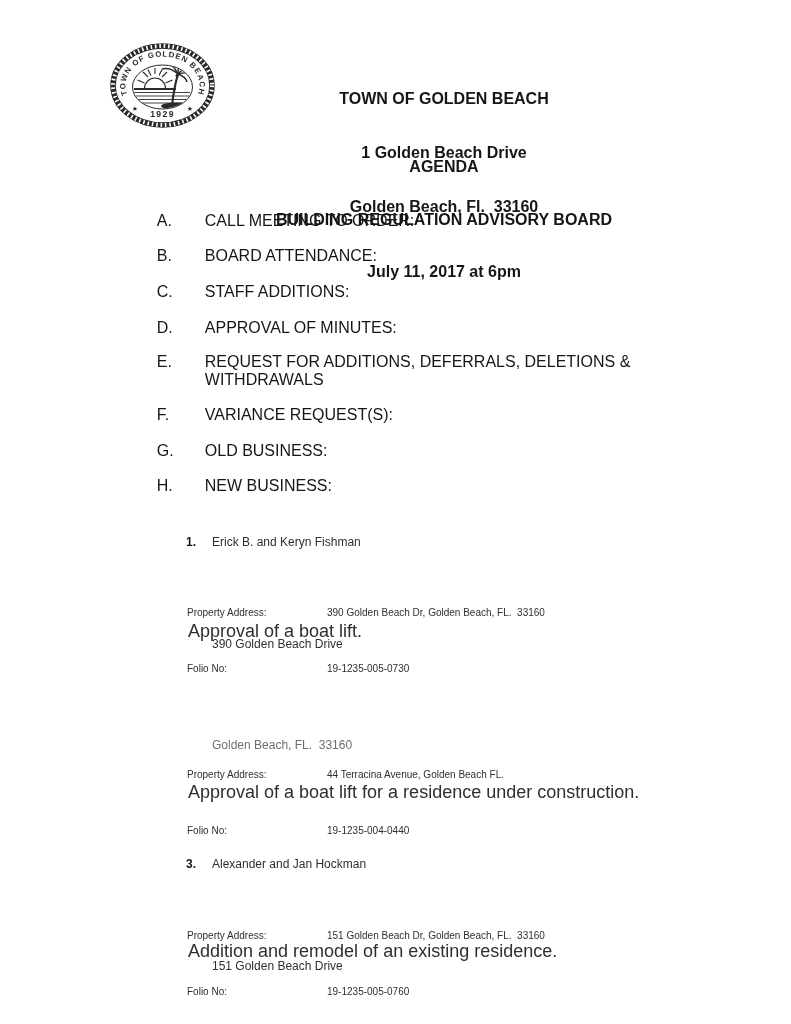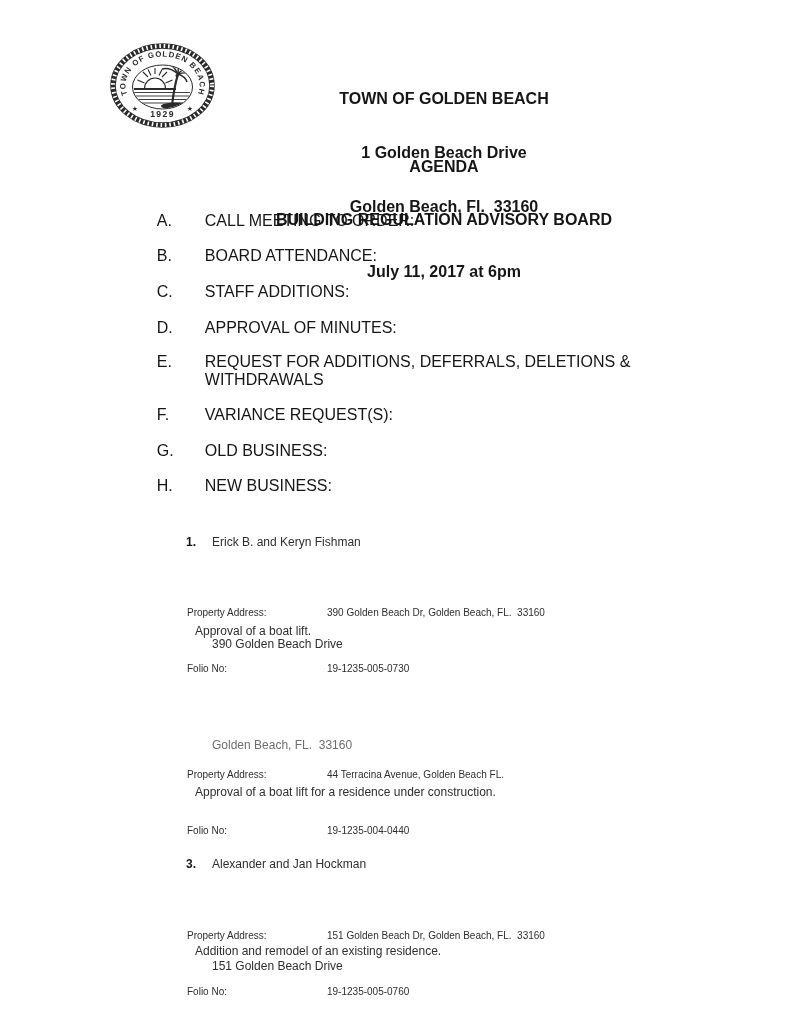--- a/index.html
+++ b/index.html
@@ -32,21 +32,21 @@
   .applicant.alt .num{min-width:0;}
   .applicant .num-sep{color:#2f2f2f;display:inline-block;min-width:8px;}
   .applicant .addr{margin-left:26px;margin-top:46px;}
   .applicant.alt .addr{margin-left:47px;}
   .faded{color:#6e6e6e;}
   .mid{color:#555555;}
 
   .props{position:absolute;left:187px;font-size:10px;line-height:18.5px;color:#2f2f2f;}
   .prow .plabel{display:inline-block;width:140px;vertical-align:top;}
   .prow .pvalue{display:inline-block;vertical-align:top;}
-  .desc{position:absolute;left:195px;font-size:12px;line-height:18.5px;color:#2f2f2f;}
+  .desc{position:absolute;left:188px;font-size:18px;line-height:18.5px;color:#2f2f2f;}
 </style>
 </head>
 <body>
 
 <div class="page">
 
   <svg class="seal" viewBox="0 0 105 85">
 
     <ellipse cx="52.5" cy="42.5" rx="49.5" ry="39.5" fill="none" stroke="#2a2a2a" stroke-width="5.5"></ellipse>
     <ellipse cx="52.5" cy="42.5" rx="49.5" ry="39.5" fill="none" stroke="#ffffff" stroke-width="4" stroke-dasharray="1.6 2.8"></ellipse>

